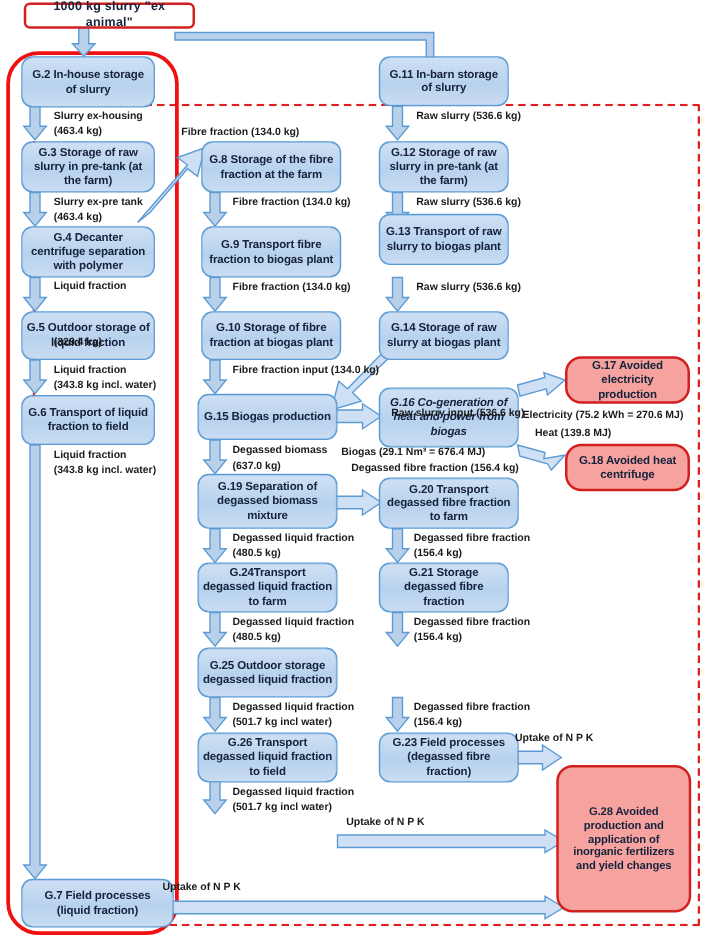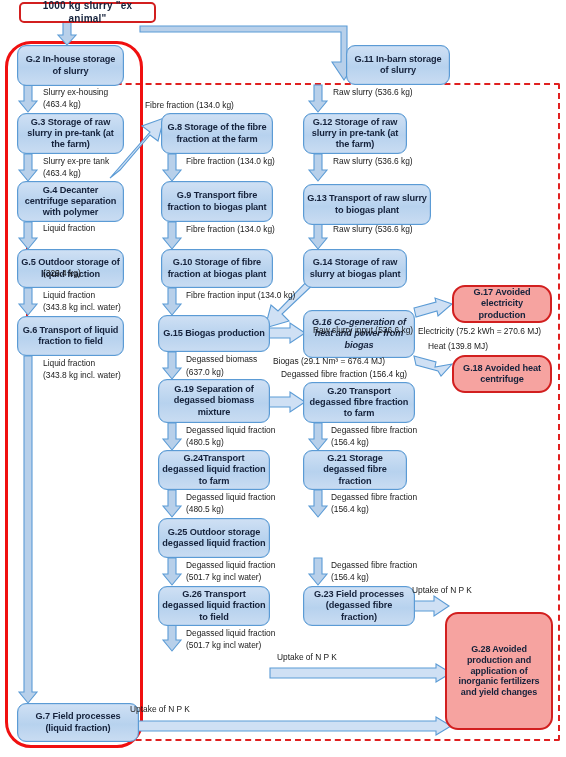--- a/index.html
+++ b/index.html
@@ -49,21 +49,21 @@
     letter-spacing: 0.2px;
   }
 
   
   .lbl {
     position: absolute;
     font-size: 8.4px;
     color: #1a1a1a;
     white-space: nowrap;
     line-height: 1.1;
-    font-weight: normal;
+    font-weight: bold;
   }
 
   
   .arrow { position: absolute; }
   .arrow svg { display: block; overflow: visible; }
 
   
   .dashedbound {
     position: absolute;
     border: 2.2px dashed #e02020;
@@ -257,23 +257,23 @@
   <div class="pbox blue" style="left:17px;  top:113px; width:107px; height:41px;">G.3 Storage of raw slurry in pre-tank (at the farm)</div>
   <div class="pbox blue" style="left:17px;  top:181px; width:107px; height:41px;">G.4 Decanter centrifuge separation with polymer</div>
   <div class="pbox blue" style="left:17px;  top:249px; width:107px; height:39px;">G.5 Outdoor storage of liquid fraction</div>
   <div class="pbox blue" style="left:17px;  top:316px; width:107px; height:40px;">G.6 Transport of liquid fraction to field</div>
   <div class="pbox blue" style="left:17px;  top:703px; width:122px; height:39px;">G.7 Field processes (liquid fraction)</div>
 
   <div class="pbox blue" style="left:161px; top:113px; width:112px; height:41px;">G.8 Storage of the fibre fraction at the farm</div>
   <div class="pbox blue" style="left:161px; top:181px; width:112px; height:41px;">G.9 Transport fibre fraction to biogas plant</div>
   <div class="pbox blue" style="left:161px; top:249px; width:112px; height:39px;">G.10 Storage of fibre fraction at biogas plant</div>
 
-  <div class="pbox blue" style="left:303px; top:45px;  width:104px; height:40px;margin-left:43px;">G.11 In-barn storage of slurry</div>
+  <div class="pbox blue" style="left:303px; top:45px;  width:104px; height:40px;">G.11 In-barn storage of slurry</div>
   <div class="pbox blue" style="left:303px; top:113px; width:104px; height:41px;">G.12 Storage of raw slurry in pre-tank (at the farm)</div>
-  <div class="pbox blue" style="left:303px; top:184px; width:128px; height:41px;">G.13 Transport of raw slurry to biogas plant</div>
+  <div class="pbox blue" style="left:303px; top:171px; width:104px; height:41px;">G.13 Transport of raw slurry to biogas plant</div>
   <div class="pbox blue" style="left:303px; top:249px; width:104px; height:39px;">G.14 Storage of raw slurry at biogas plant</div>
 
   <div class="pbox blue" style="left:158px; top:315px; width:112px; height:37px;">G.15 Biogas production</div>
   <div class="pbox blue" style="left:303px; top:310px; width:112px; height:48px;font-style:italic;">G.16 Co-generation of heat and power from biogas</div>
 
   <div class="pbox red" style="left:452px; top:285px; width:100px; height:38px;text-align:center;">G.17 Avoided electricity production</div>
   <div class="pbox red" style="left:452px; top:355px; width:100px; height:38px;">G.18 Avoided heat centrifuge</div>
 
   <div class="pbox blue" style="left:158px; top:379px; width:112px; height:44px;">G.19 Separation of degassed biomass mixture</div>
   <div class="pbox blue" style="left:303px; top:382px; width:112px; height:41px;">G.20 Transport degassed fibre fraction to farm</div>

